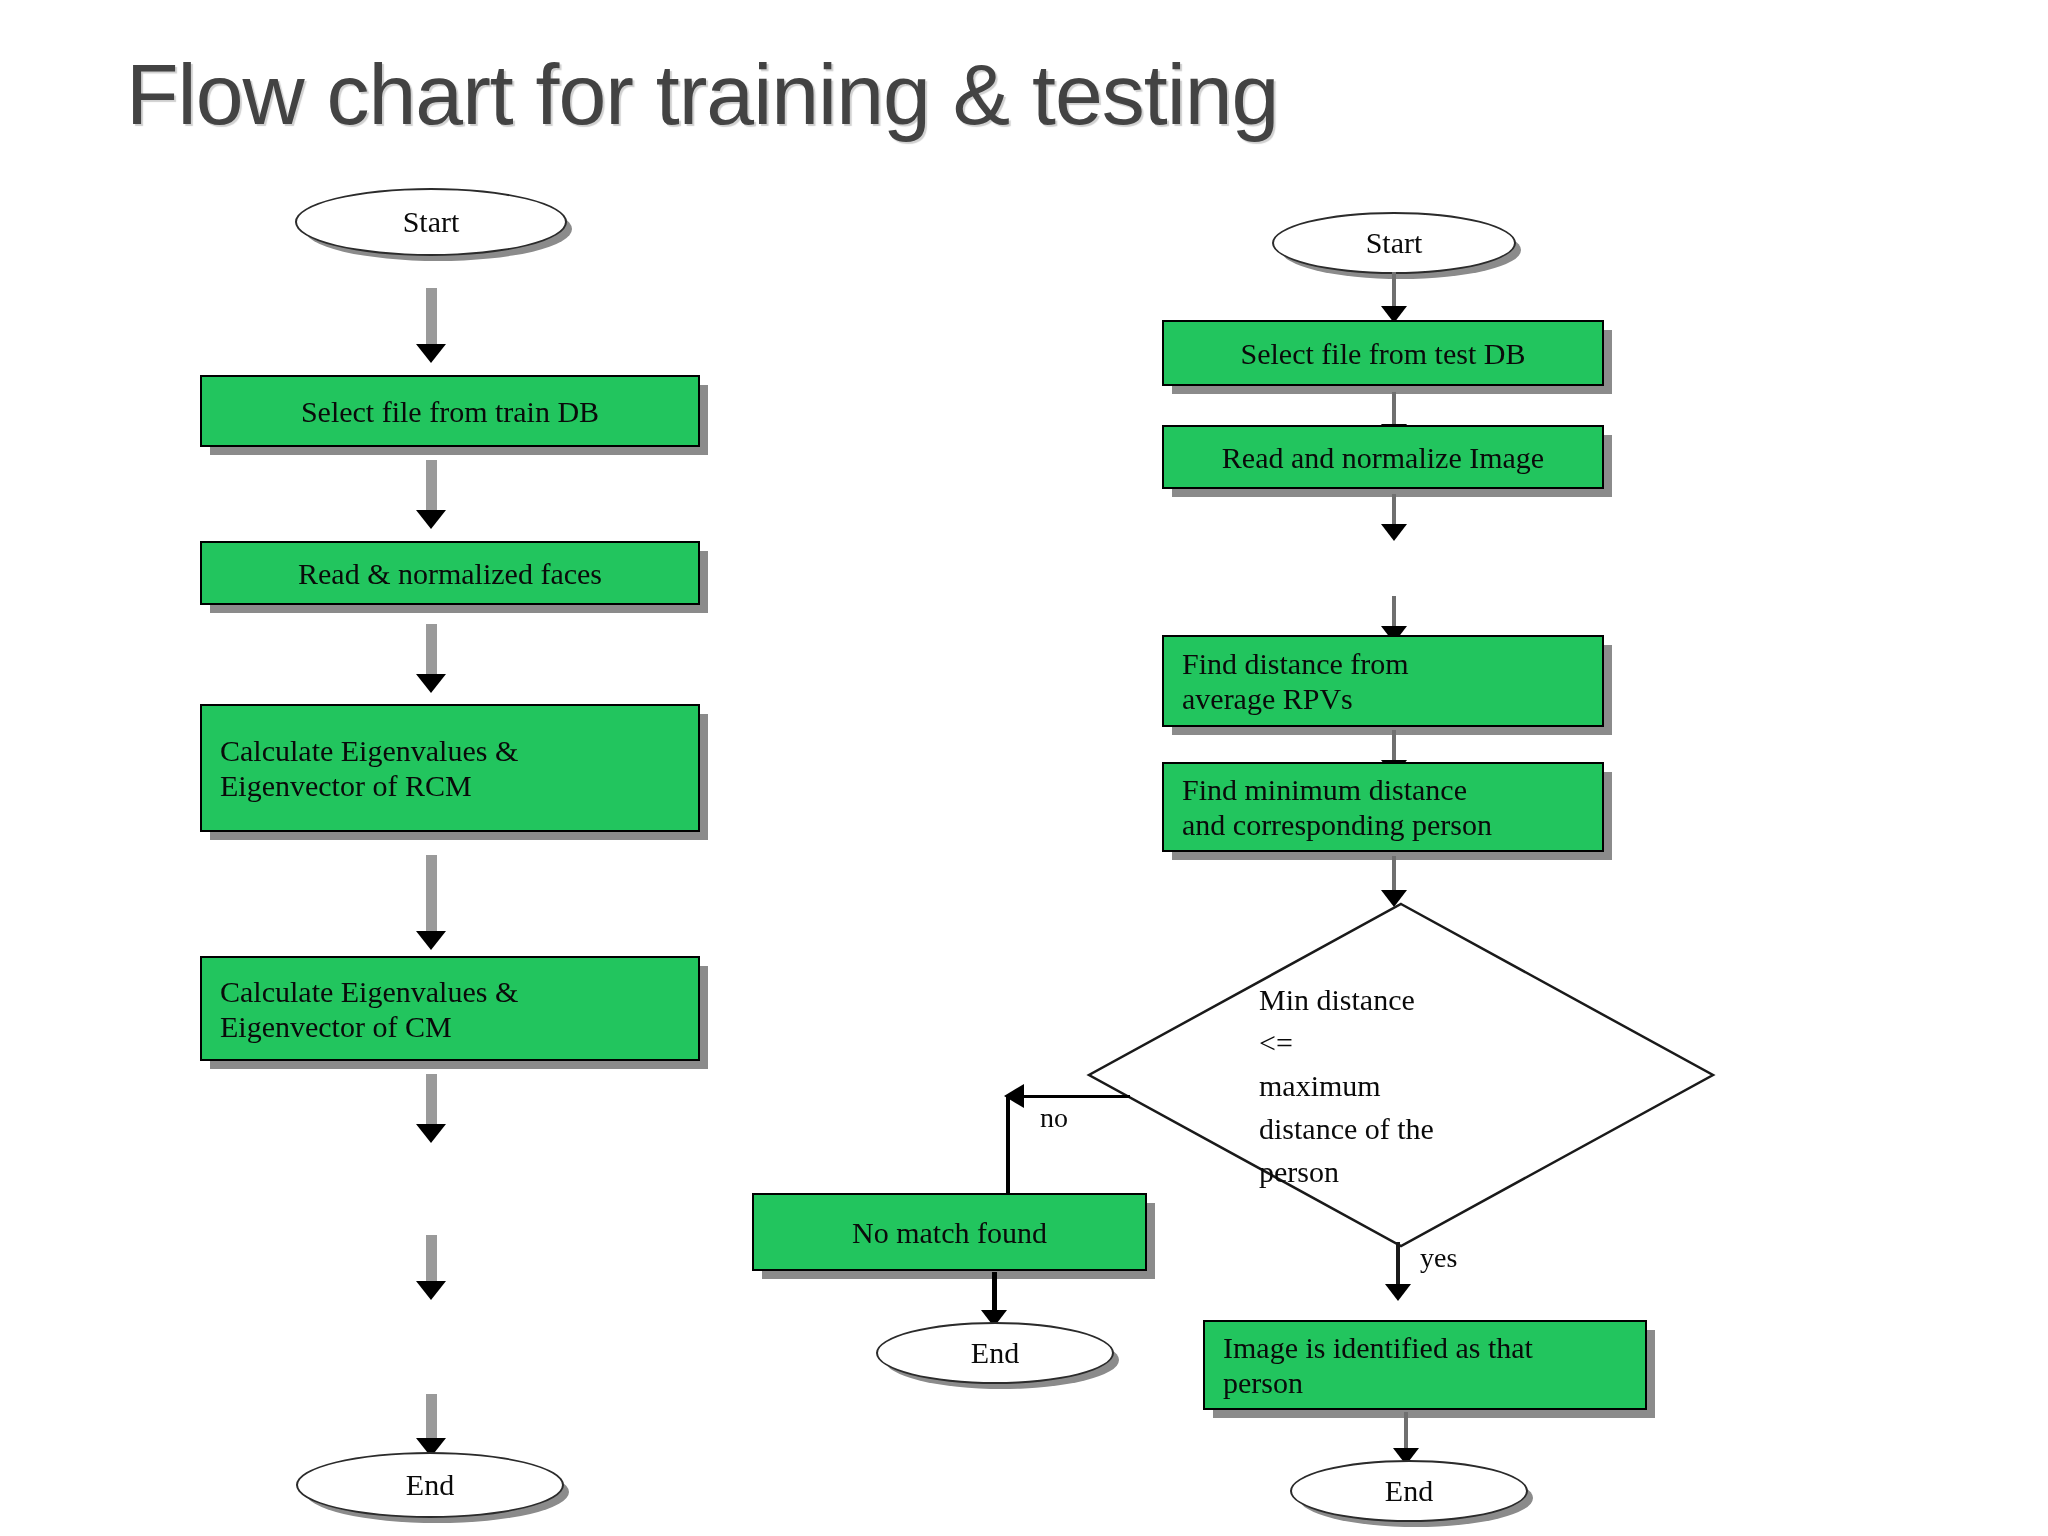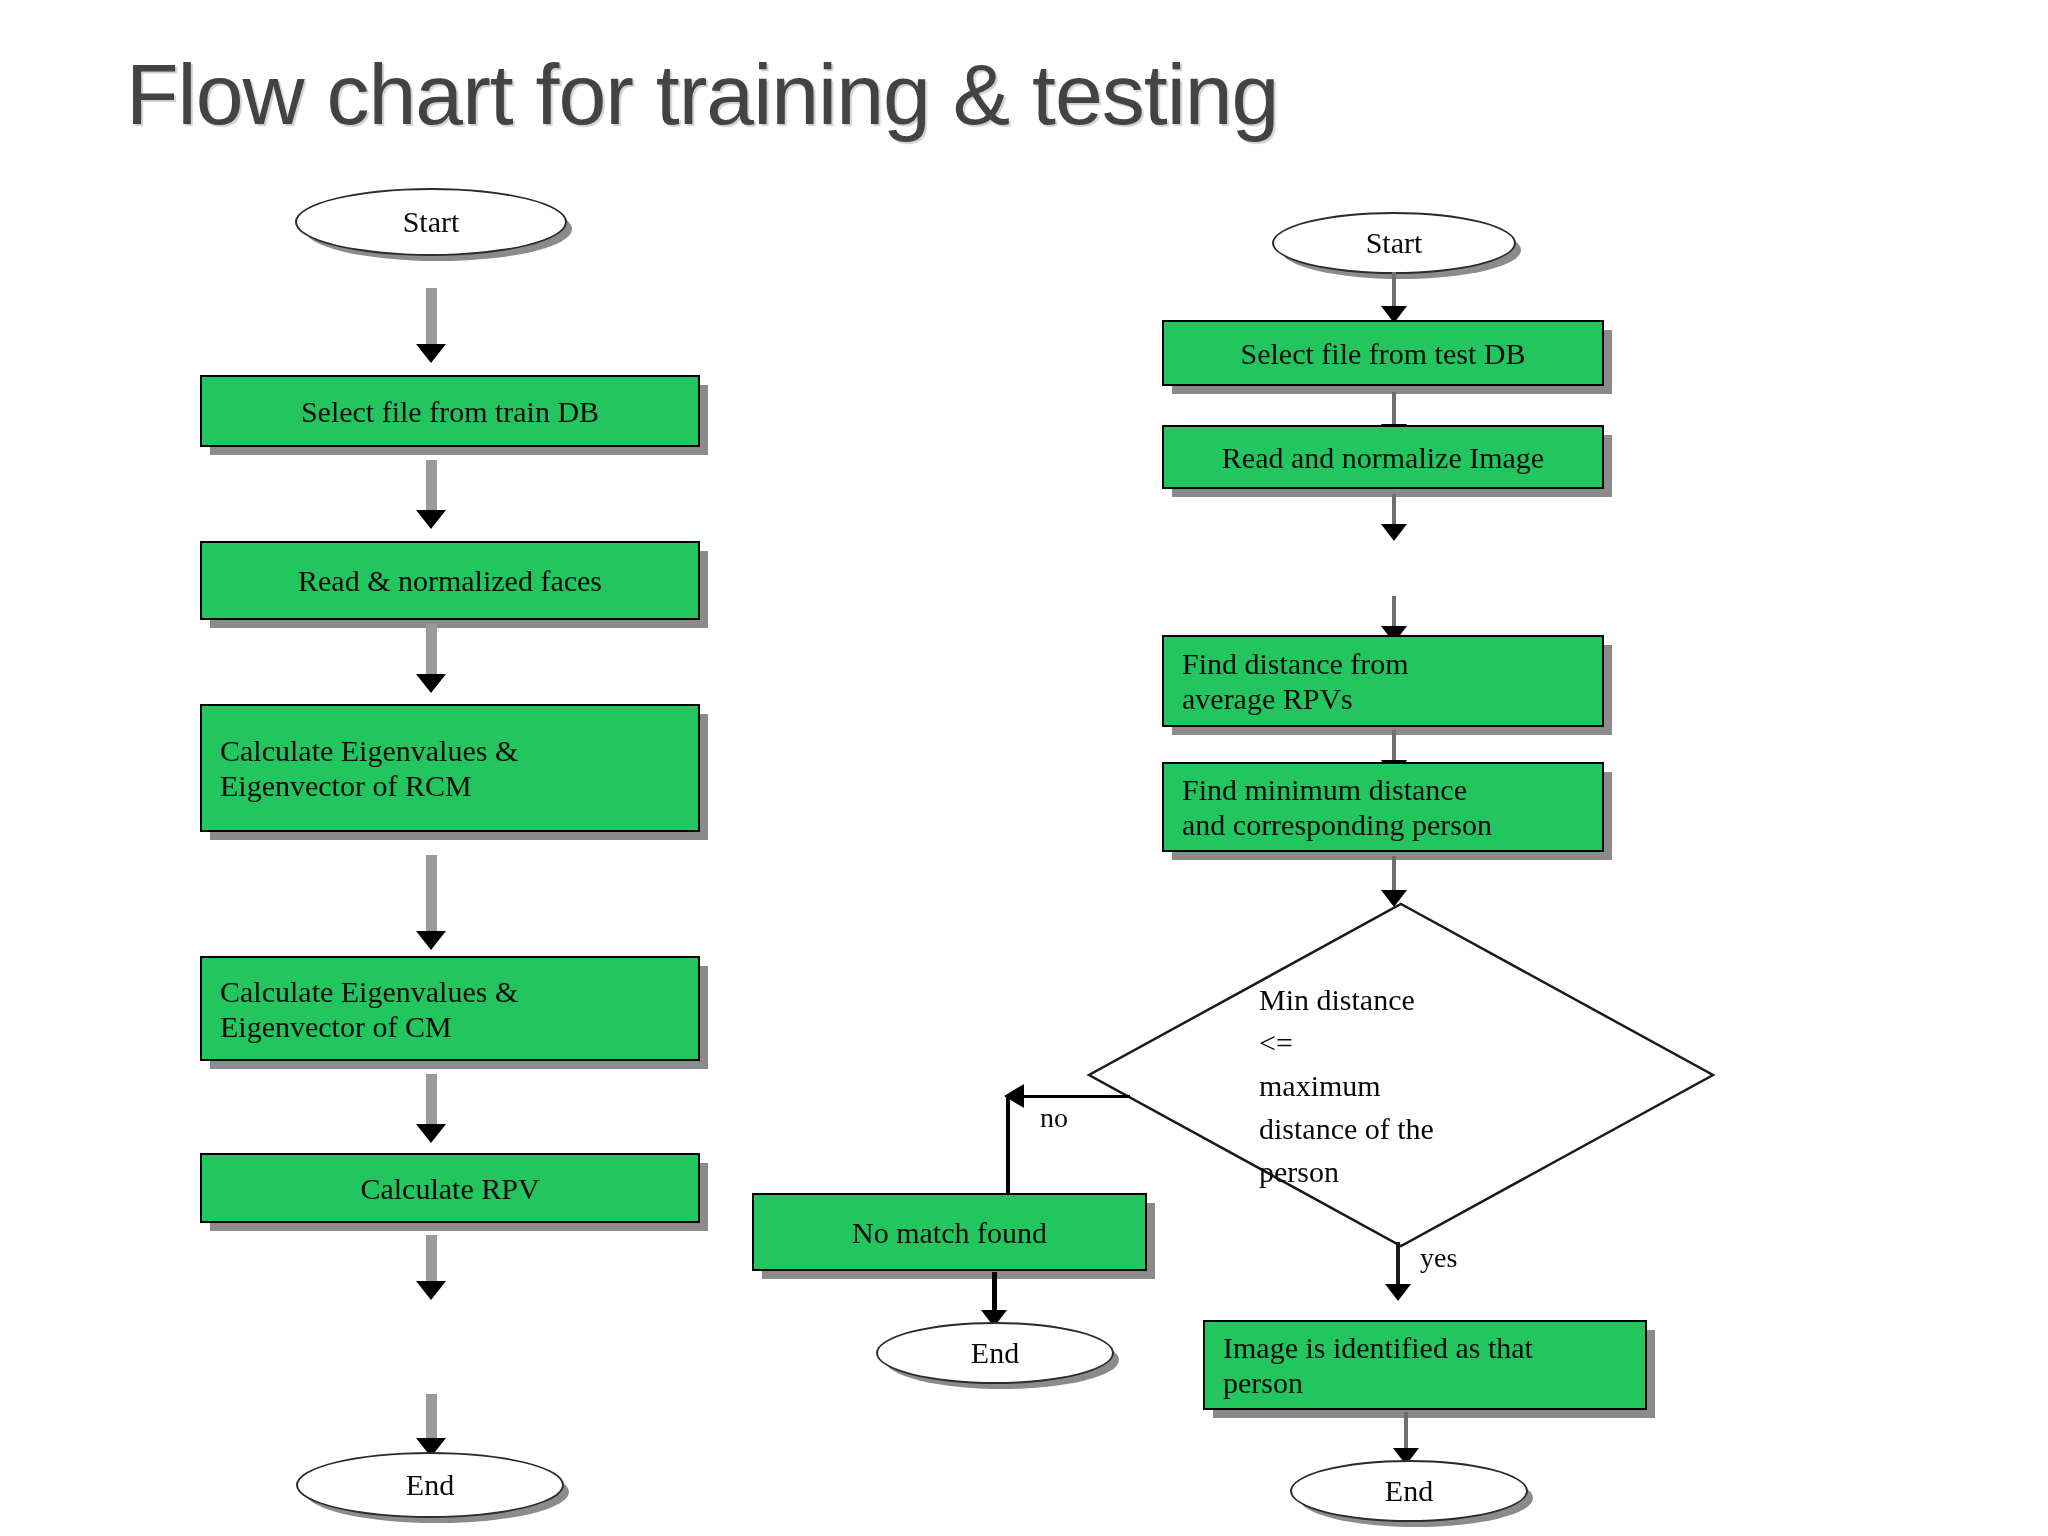--- a/index.html
+++ b/index.html
@@ -198,21 +198,21 @@
 
   <div class="node-box center" style="left:200px; top:375px; width:500px; height:72px;">
     <span class="node-text">Select file from train DB</span>
   </div>
 
   <div class="arrow-thick" style="left:401px; top:460px; width:60px; height:72px;">
     <div class="shaft" style="height:52px;"></div>
     <div class="head" style="top:50px;"></div>
   </div>
 
-  <div class="node-box center" style="left:200px; top:541px; width:500px; height:79px;">
+  <div class="node-box center" style="left:200px; top:541px; width:500px; height:64px;">
     <span class="node-text">Read &amp; normalized faces</span>
   </div>
 
   <div class="arrow-thick" style="left:401px; top:624px; width:60px; height:72px;">
     <div class="shaft" style="height:52px;"></div>
     <div class="head" style="top:50px;"></div>
   </div>
 
   <div class="node-box left-align" style="left:200px; top:704px; width:500px; height:128px;">
     <span class="node-text">Calculate Eigenvalues &amp;
@@ -227,23 +227,20 @@
   <div class="node-box left-align" style="left:200px; top:956px; width:500px; height:105px;">
     <span class="node-text">Calculate Eigenvalues &amp;
 Eigenvector of CM</span>
   </div>
 
   <div class="arrow-thick" style="left:401px; top:1074px; width:60px; height:72px;">
     <div class="shaft" style="height:52px;"></div>
     <div class="head" style="top:50px;"></div>
   </div>
 
-  <div class="node-box center" style="left:200px; top:1153px; width:500px; height:70px;">
-    <span class="node-text">Calculate RPV</span>
-  </div>
 
   <div class="arrow-thick" style="left:401px; top:1235px; width:60px; height:68px;">
     <div class="shaft" style="height:48px;"></div>
     <div class="head" style="top:46px;"></div>
   </div>
 
 
   <div class="arrow-thick" style="left:401px; top:1394px; width:60px; height:66px;">
     <div class="shaft" style="height:46px;"></div>
     <div class="head" style="top:44px;"></div>

